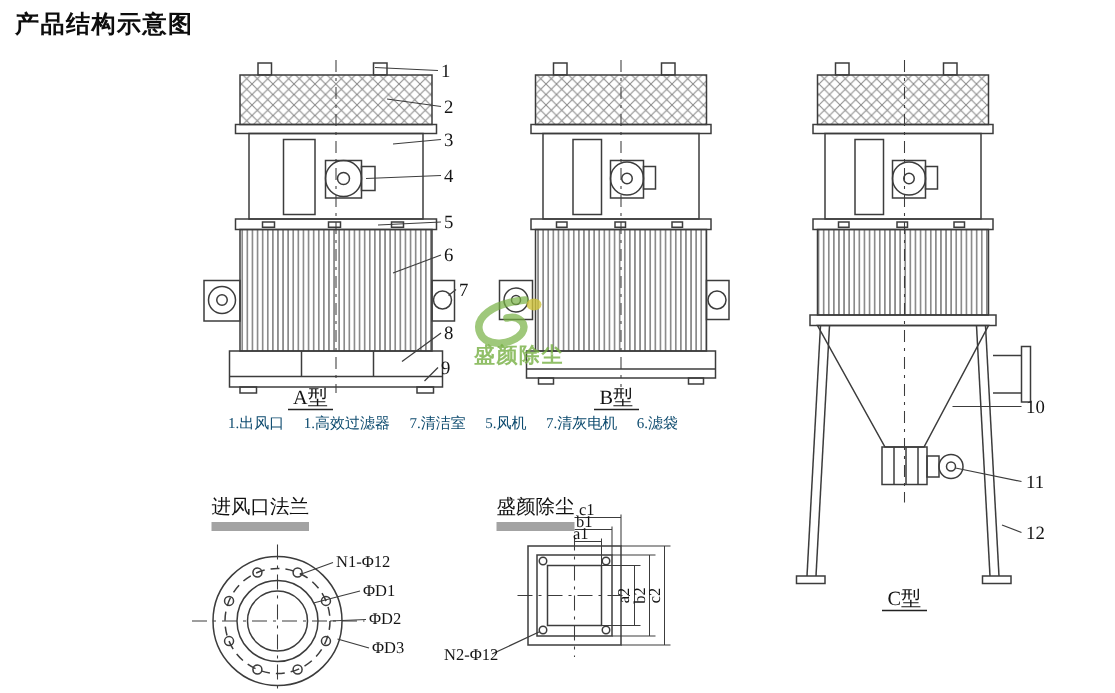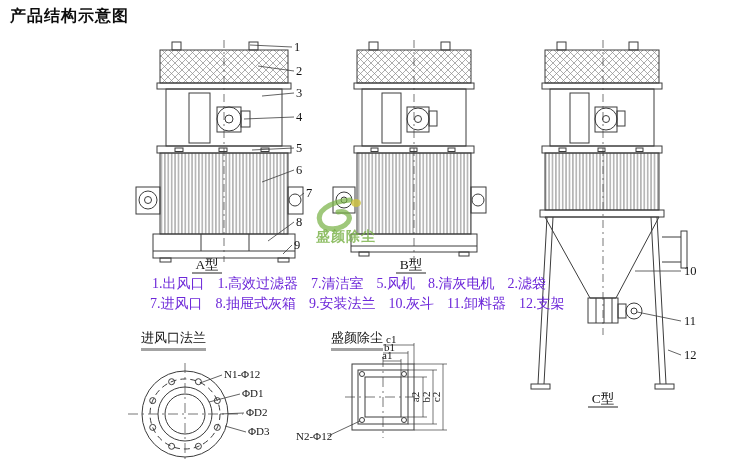--- a/index.html
+++ b/index.html
@@ -5,24 +5,24 @@
   * { margin:0; padding:0; box-sizing:border-box; }
   html,body { background:#ffffff; }
   body { font-family:"Liberation Serif","DejaVu Serif",serif; }
   .stage { position:relative; width:743px; height:462px; background:#fff; overflow:hidden; }
   svg.draw { position:absolute; left:0; top:0; z-index:1; }
   svg text { font-family:"Liberation Serif","DejaVu Serif",serif; fill:#141414; }
   .callout { font-size:12.5px; }
   .dim { font-size:11px; }
   .model { font-size:13.5px; }
   .page-title { position:absolute; left:10px; top:6px; z-index:3; font-size:16px; font-weight:bold; color:#0d0d0d; font-family:"Liberation Sans","DejaVu Sans",sans-serif; letter-spacing:1px; }
-  .legend { position:absolute; z-index:3; display:flex; gap:13px; font-size:14px; color:#6d28d9; white-space:nowrap; }
+  .legend { position:absolute; z-index:3; display:flex; gap:13px; font-size:10px; color:#0c4a6e; white-space:nowrap; }
   .legend.row1 { left:152px; top:275px; }
   .legend.row2 { left:150px; top:295px; }
-  .flange-title { position:absolute; z-index:3; font-size:13px; color:#111; border-bottom:3px solid #a3a3a3; padding-bottom:1px; }
+  .flange-title { position:absolute; z-index:3; font-size:13px; color:#111; border-bottom:6px solid #a3a3a3; padding-bottom:1px; }
   .inlet-title { left:141px; top:329px; }
   .outlet-title { left:331px; top:329px; }
   .watermark { position:absolute; left:298px; top:194px; width:100px; height:62px; z-index:2; pointer-events:none; }
   .wm-text { position:absolute; left:18px; top:34px; font-size:14px; font-weight:bold; color:#76b043; opacity:.8; letter-spacing:1px; white-space:nowrap; }
 </style>
 </head>
 <body>
 
 <div class="stage">
 
@@ -310,28 +310,20 @@
       <ellipse cx="58" cy="9" rx="5" ry="4" fill="#cfc33c" opacity="0.8"></ellipse>
     </svg>
     <span class="wm-text">盛颜除尘</span>
   </div>
 
   <div class="legend row1">
     <span>1.出风口</span>
     <span>1.高效过滤器</span>
     <span>7.清洁室</span>
     <span>5.风机</span>
-    <span>8.清灰电机</span>
-    <span>2.滤袋</span>
-  </div>
-  <div class="legend row2">
-    <span>7.进风口</span>
-    <span>8.抽屉式灰箱</span>
-    <span>9.安装法兰</span>
-    <span>10.灰斗</span>
-    <span>11.卸料器</span>
-    <span>12.支架</span>
+    <span>7.清灰电机</span>
+    <span>6.滤袋</span>
   </div>
 
   <span class="flange-title inlet-title">进风口法兰</span>
   <span class="flange-title outlet-title">盛颜除尘</span>
 
 </div>
 
 </body></html>

